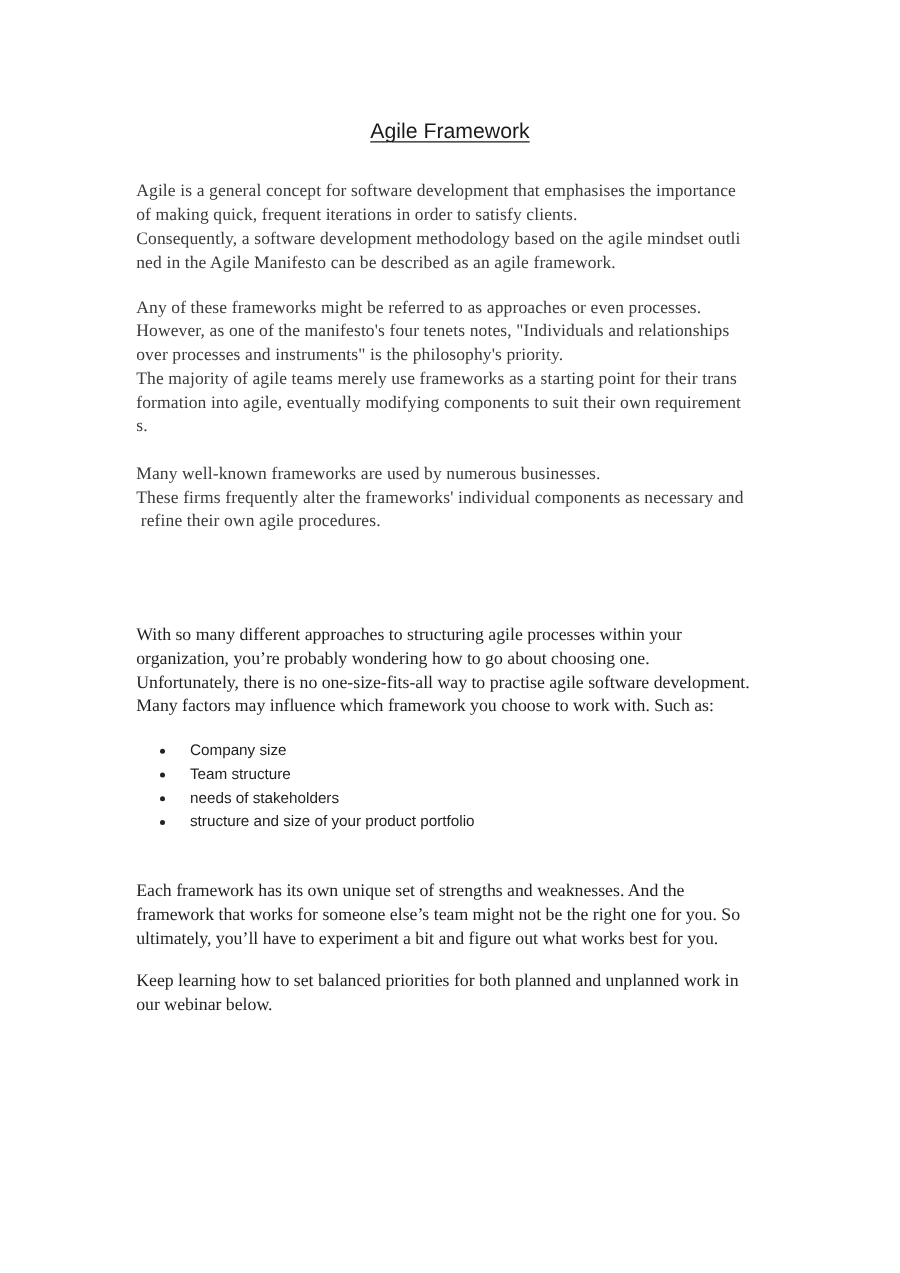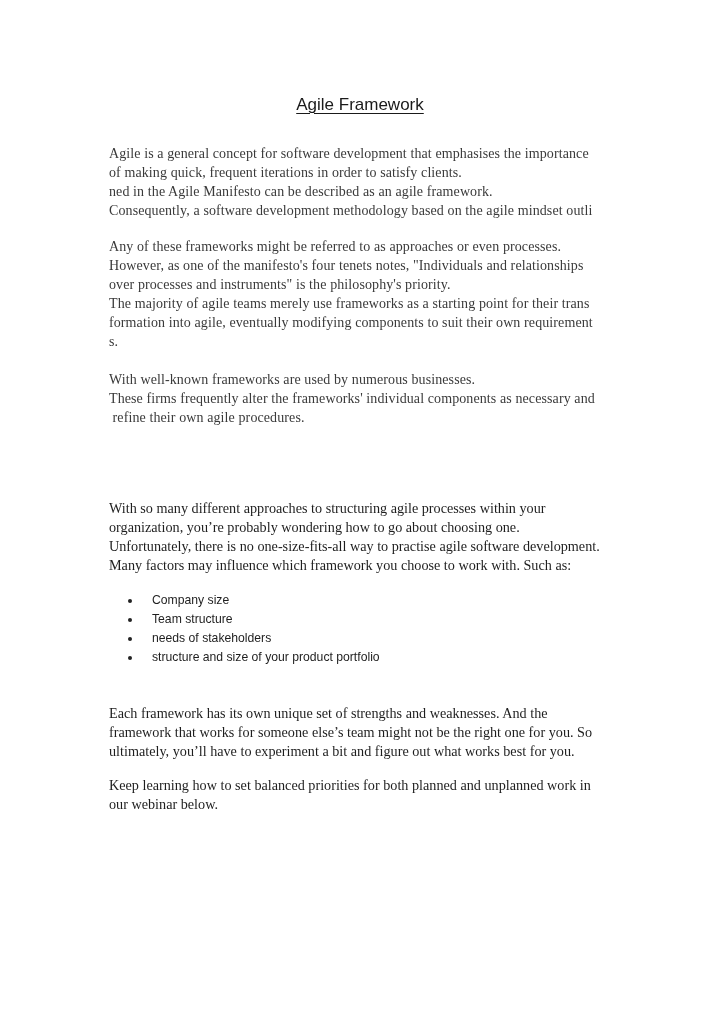--- a/index.html
+++ b/index.html
@@ -117,35 +117,35 @@
 
 <div class="page">
 
   <h1 class="doc-title">
     <span>Agile Framework</span>
   </h1>
 
   <p class="serif-block p1">
     <span class="line">Agile is a general concept for software development that emphasises the importance</span>
     <span class="line">of making quick, frequent iterations in order to satisfy clients.</span>
+    <span class="line">Consequently, a software development methodology based on the agile mindset outli</span>
     <span class="line">ned in the Agile Manifesto can be described as an agile framework.</span>
-    <span class="line">Consequently, a software development methodology based on the agile mindset outli</span>
   </p>
 
   <p class="serif-block p2">
     <span class="line">Any of these frameworks might be referred to as approaches or even processes.</span>
     <span class="line">However, as one of the manifesto's four tenets notes, "Individuals and relationships</span>
     <span class="line">over processes and instruments" is the philosophy's priority.</span>
     <span class="line">The majority of agile teams merely use frameworks as a starting point for their trans</span>
     <span class="line">formation into agile, eventually modifying components to suit their own requirement</span>
     <span class="line">s.</span>
   </p>
 
   <p class="serif-block p3">
-    <span class="line">With well-known frameworks are used by numerous businesses.</span>
+    <span class="line">Many well-known frameworks are used by numerous businesses.</span>
     <span class="line">These firms frequently alter the frameworks' individual components as necessary and</span>
     <span class="line" style="white-space:pre;"> refine their own agile procedures.</span>
   </p>
 
 
   <p class="times-block p4">
     <span class="line">With so many different approaches to structuring agile processes within your</span>
     <span class="line">organization, you’re probably wondering how to go about choosing one.</span>
     <span class="line">Unfortunately, there is no one-size-fits-all way to practise agile software development.</span>
     <span class="line">Many factors may influence which framework you choose to work with. Such as:</span>

